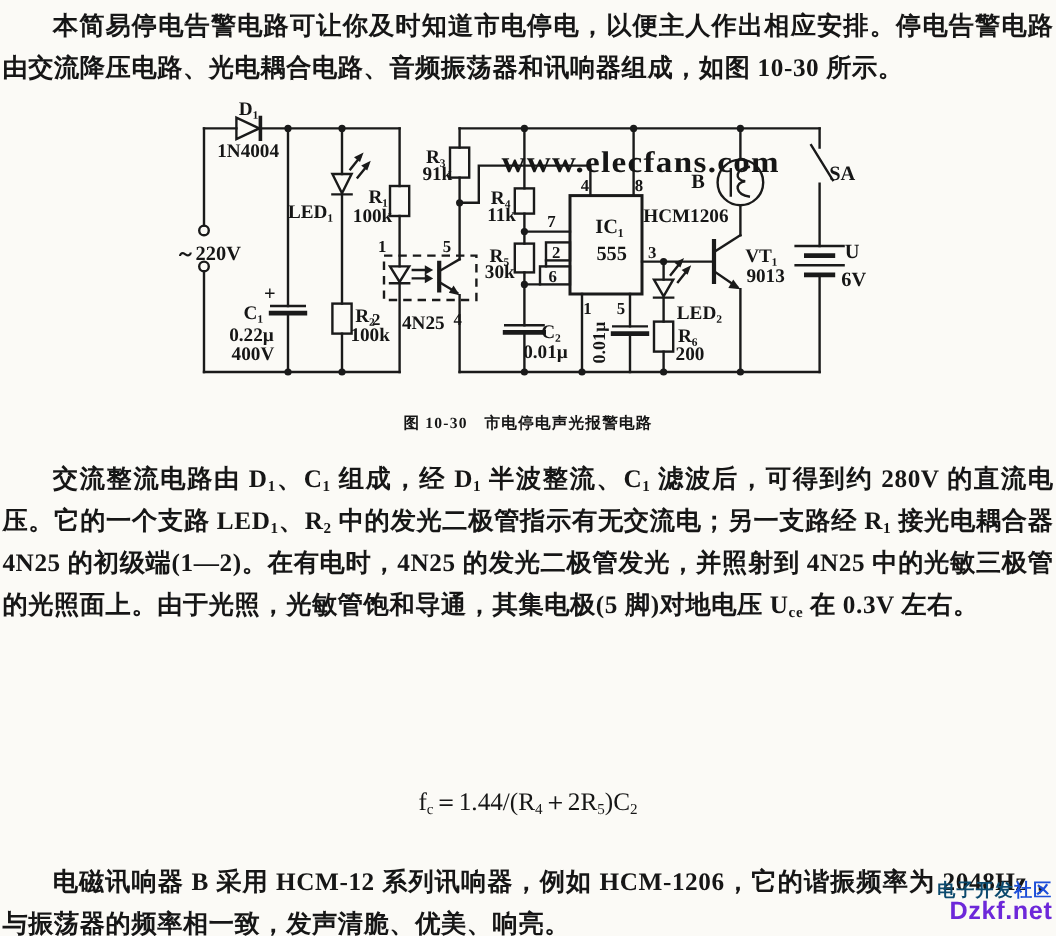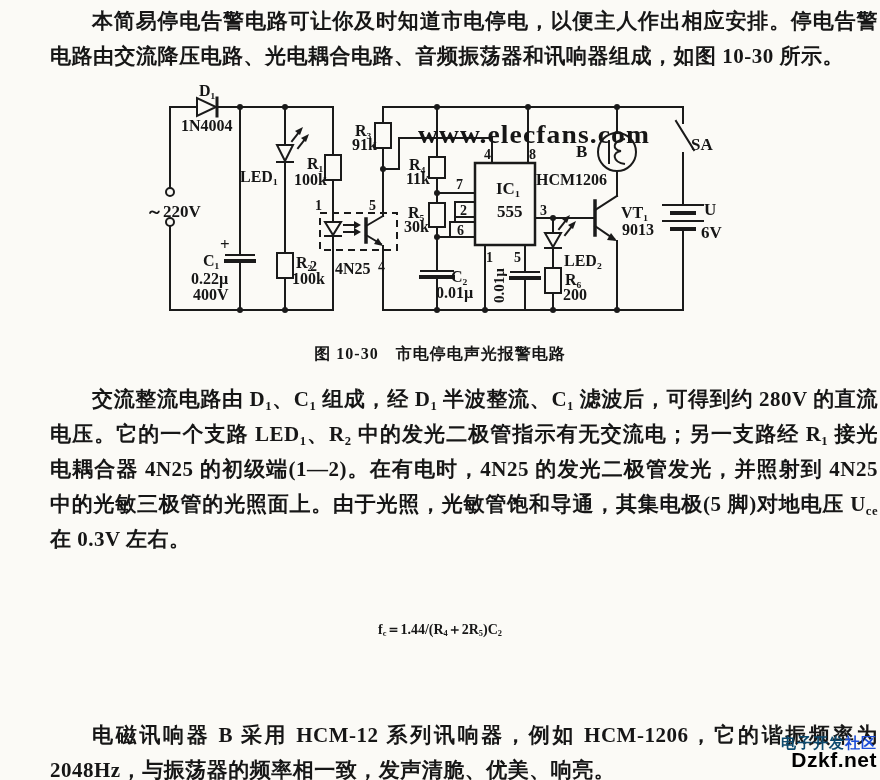--- a/index.html
+++ b/index.html
@@ -5,31 +5,31 @@
   html,body{margin:0;padding:0;background:#e9e9e9;}
   .page{
     position:relative;width:880px;height:780px;margin:0 auto;
     background:#fbfaf6;overflow:hidden;
     font-family:"Liberation Serif","DejaVu Serif",serif;
     color:#161616;
   }
   .para{
     position:absolute;left:2px;right:2px;
     font-size:21px;line-height:35px;font-weight:700;
-    text-align:justify;letter-spacing:0.5px;margin-left:48px;
+    text-align:justify;letter-spacing:0.5px;
   }
   .para.indent{text-indent:42px;}
   sub{font-size:0.6em;vertical-align:-0.28em;line-height:0;}
   .caption{
     position:absolute;left:0;right:0;top:344px;text-align:center;
-    font-size:16px;font-weight:700;letter-spacing:1px;
+    font-size:13px;font-weight:700;letter-spacing:1px;
   }
   .formula{
-    position:absolute;left:0;right:0;top:621px;text-align:center;
-    font-size:14px;font-weight:700;
+    position:absolute;left:0;right:0;top:654px;text-align:center;
+    font-size:21px;font-weight:400;
   }
   svg.circuit{position:absolute;left:0;top:85px;}
   svg .w{stroke:#1a1a1a;stroke-width:2;fill:none;stroke-linecap:square;}
   svg .thick{stroke-width:4;}
   svg .comp{stroke:#1a1a1a;stroke-width:2;fill:none;}
   svg .dot{fill:#1a1a1a;stroke:none;}
   svg .fill{fill:#1a1a1a;stroke:none;}
   svg text{
     font-family:"Liberation Serif","DejaVu Serif",serif;
     font-weight:700;fill:#161616;font-size:16px;
@@ -279,16 +279,16 @@
 
   <div class="formula">f<sub>c</sub>＝1.44/(R<sub>4</sub>＋2R<sub>5</sub>)C<sub>2</sub></div>
 
 
   <div class="para indent" style="top:718px">电磁讯响器 B 采用 HCM-12 系列讯响器，例如 HCM-1206，它的谐振频率为 2048Hz，与振荡器的频率相一致，发声清脆、优美、响亮。</div>
 
   <div class="wm-corner">
     <div class="l1">
       <span style="color:#0c4a6e">电子开发</span><span style="color:#1d4ed8">社区</span>
     </div>
-    <div class="l2" style="color:#000000">Dzkf.net</div>
+    <div class="l2" style="color:#6d28d9">Dzkf.net</div>
   </div>
 
 </div>
 
 </body></html>

